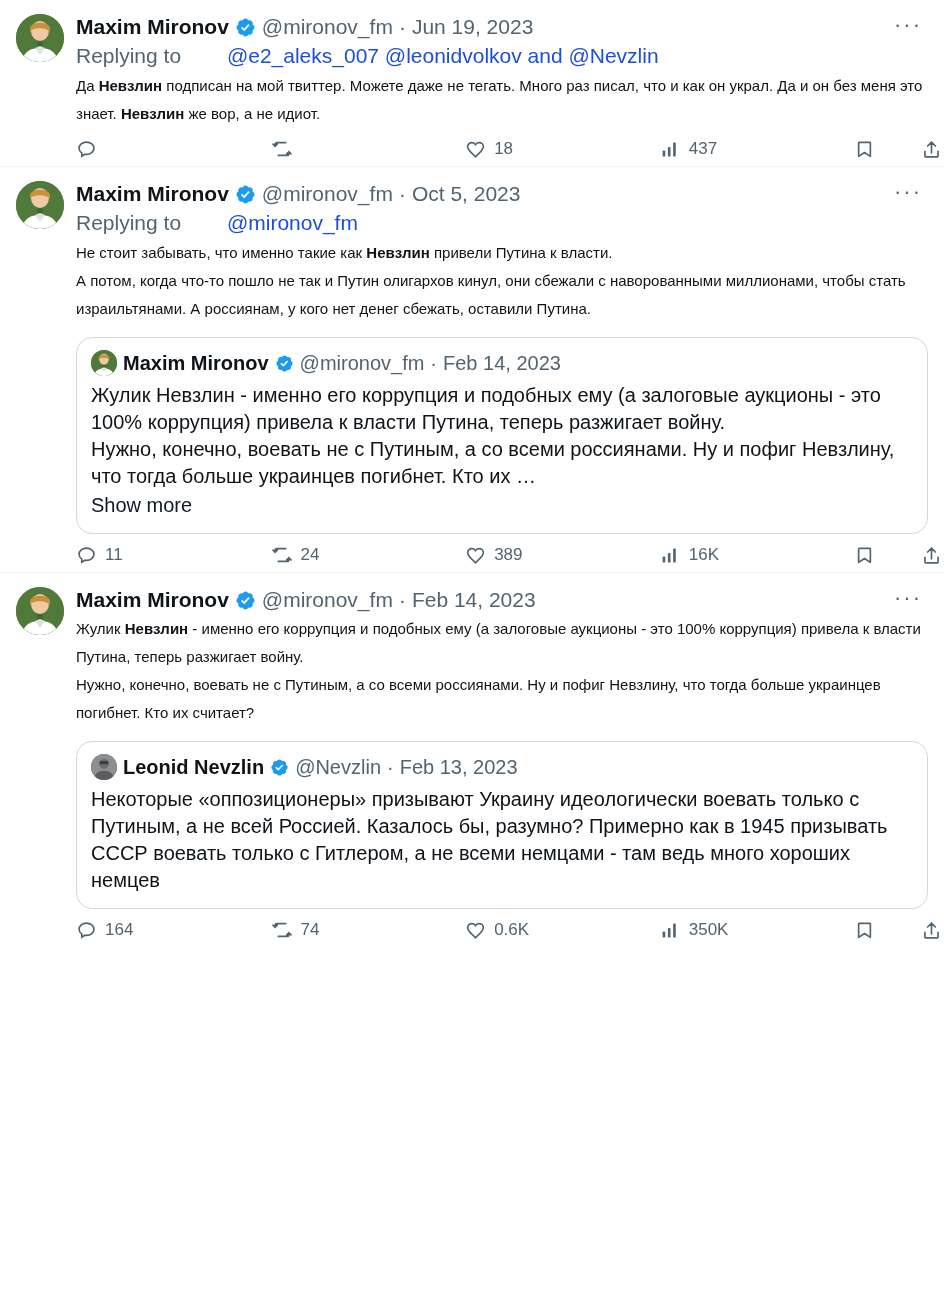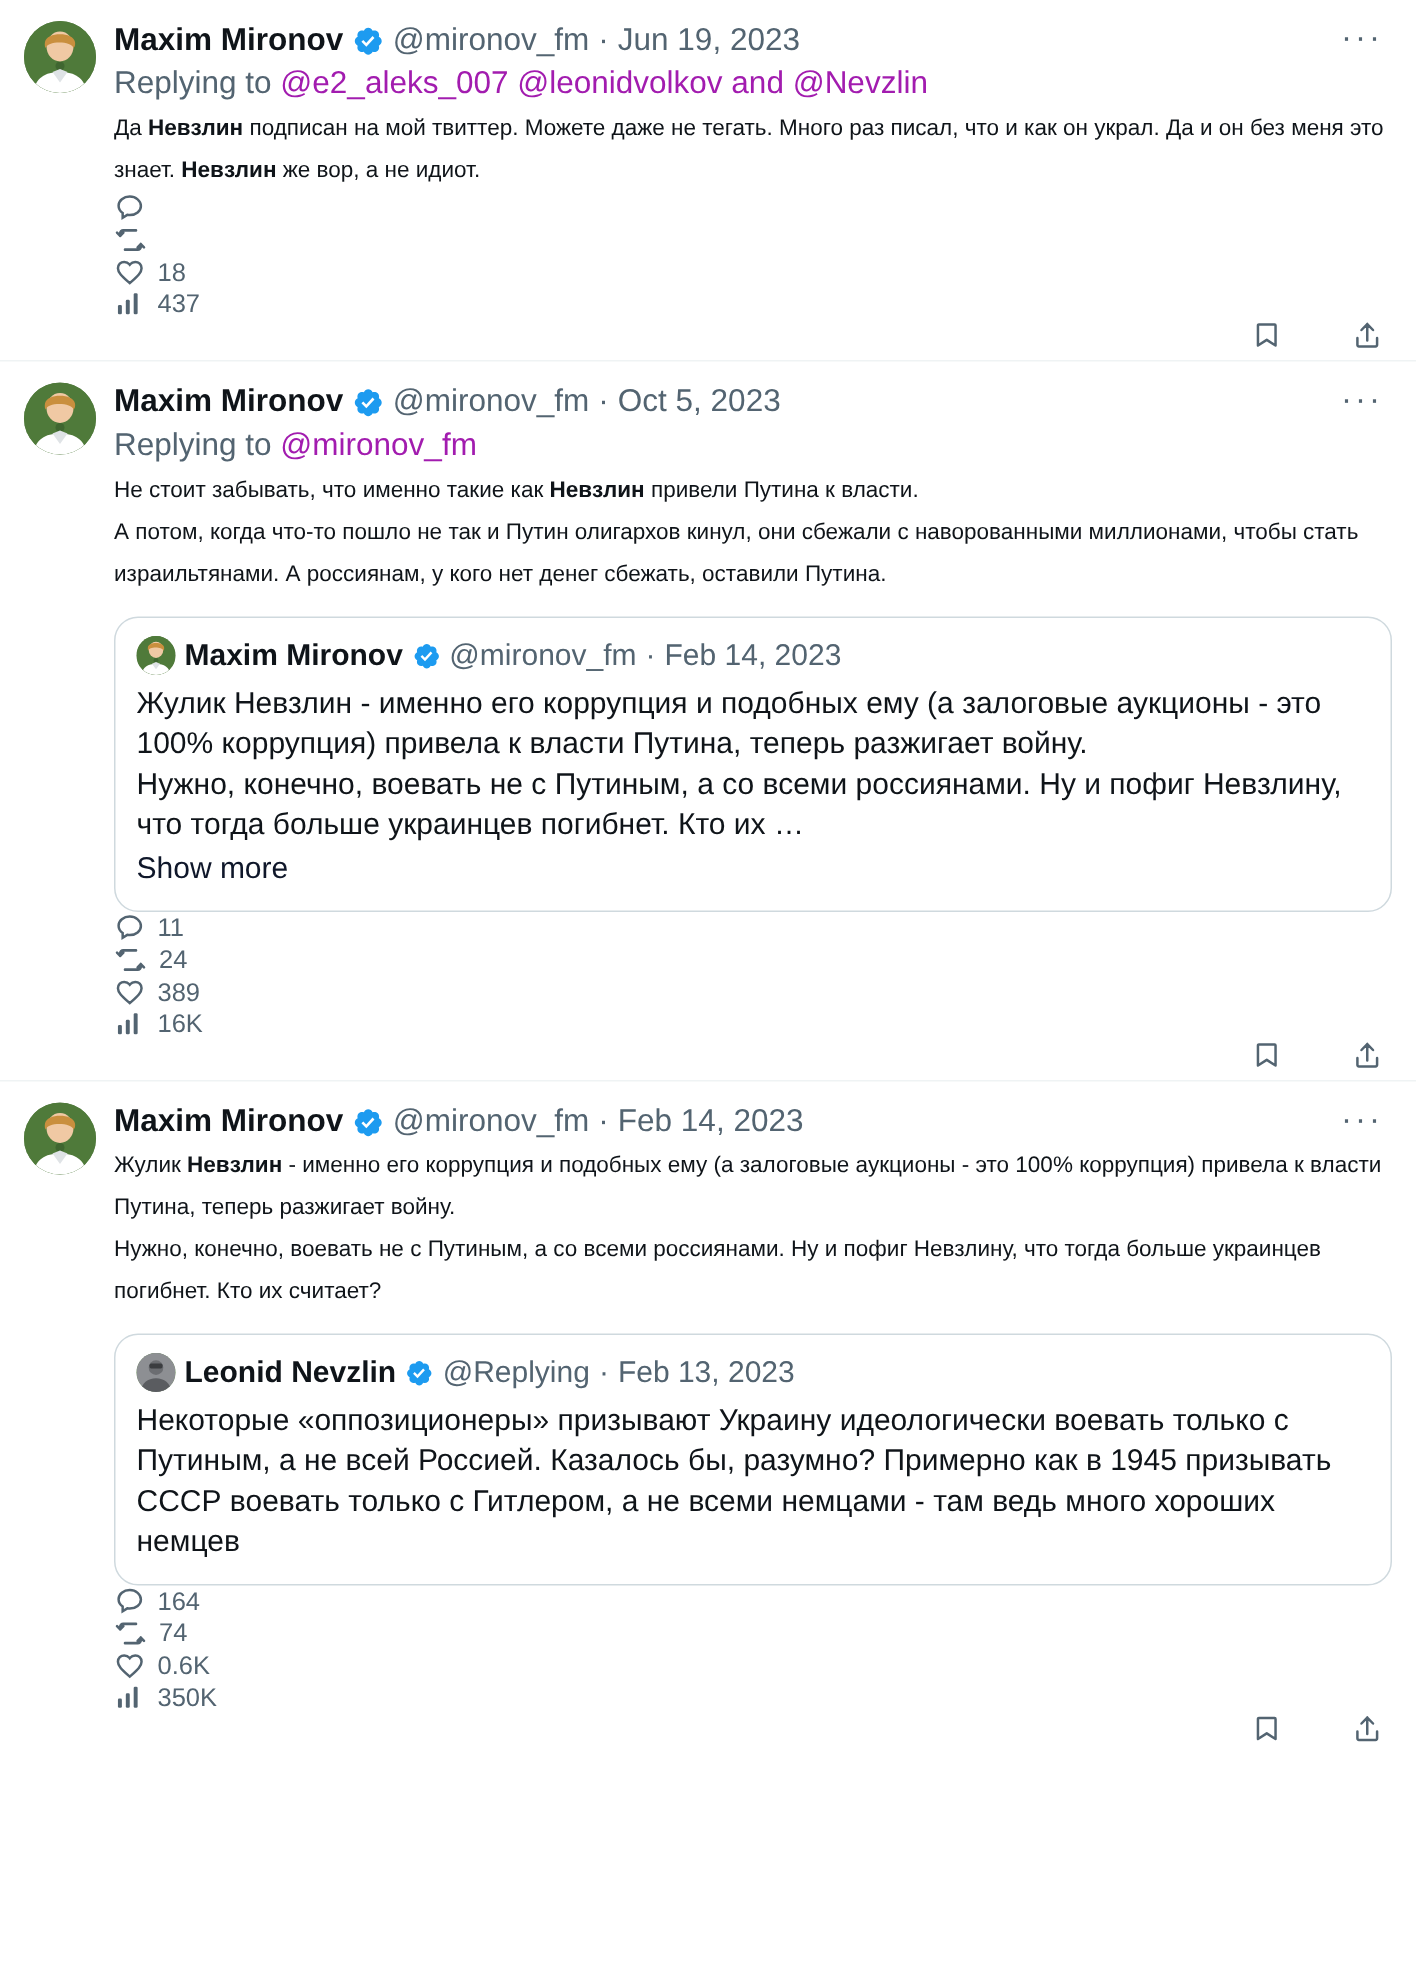--- a/index.html
+++ b/index.html
@@ -42,21 +42,21 @@
   .handle, .dot, .date {
     color: #536471; font-weight: normal; font-size: 21px;
   }
   .menu-dots {
     position: absolute; right: 22px; color: #536471;
     font-size: 22px; line-height: 1; letter-spacing: 2px;
   }
   .replying {
     font-size: 21px; line-height: 28px; color: #536471; margin-top: 2px;
   }
-  .replying .mention { color: #a21caf; }
+  .replying .mention { color: #1d4ed8; margin-left: 40px; }
   .tweet-text {
     font-size: 15px; line-height: 28px; color: #0f1419;
     margin-top: 2px; white-space: pre-wrap; word-wrap: break-word;
   }
   .tweet-text b { font-weight: bold; }
   .quote {
     margin-top: 14px;
     border: 1px solid #cfd9de;
     border-radius: 16px;
     padding: 12px 14px 14px 14px;
@@ -74,23 +74,23 @@
   .quote-handle, .quote-dot, .quote-date { color: #536471; font-size: 20px; }
   .quote-text {
     font-size: 20px; line-height: 27px; color: #0f1419;
     margin-top: 6px; white-space: pre-wrap;
   }
   .show-more {
     color: #0f172a; font-size: 20px; line-height: 27px;
     margin-top: 2px; cursor: pointer;
   }
   .actions {
-    display: flex; 
-    padding-right: 6px;
-    color: #536471; font-size: 17px; flex-direction: column;
+    display: flex; align-items: center;
+    margin-top: 10px; padding-right: 6px;
+    color: #536471; font-size: 17px;
   }
   .action {
     display: flex; align-items: center; gap: 8px;
     cursor: pointer; color: #536471;
   }
   .a-reply  { flex: 0 0 23%; }
   .a-retweet{ flex: 0 0 23%; }
   .a-like   { flex: 0 0 23%; }
   .a-views  { flex: 0 0 23%; }
   .a-right  { flex: 1 1 auto; display: flex; justify-content: flex-end; gap: 46px; }
@@ -329,21 +329,21 @@
           <span class="quote-avatar"><svg viewBox="0 0 48 48" width="26" height="26">
                   <rect width="48" height="48" fill="#8d8f93"></rect>
                   <circle cx="24" cy="18" r="9" fill="#6b6d71"></circle>
                   <path d="M5 48c1-11 9-17 19-17s18 6 19 17z" fill="#5a5c60"></path>
                   <rect x="16" y="13" width="16" height="6" rx="2" fill="#3b3d40"></rect>
                 </svg></span>
           <span class="quote-name">Leonid Nevzlin</span>
           <span class="verified"><svg viewBox="0 0 24 24" width="19" height="19" aria-hidden="true">
                   <path fill="#1d9bf0" d="M22.25 12c0-1.43-.88-2.67-2.19-3.34.46-1.39.2-2.9-.81-3.91s-2.52-1.27-3.91-.81C14.67 2.63 13.43 1.75 12 1.75s-2.67.88-3.34 2.19c-1.39-.46-2.9-.2-3.91.81s-1.27 2.52-.81 3.91c-1.31.67-2.19 1.91-2.19 3.34s.88 2.67 2.19 3.34c-.46 1.39-.2 2.9.81 3.91s2.52 1.27 3.91.81c.67 1.31 1.91 2.19 3.34 2.19s2.67-.88 3.34-2.19c1.39.46 2.9.2 3.91-.81s1.27-2.52.81-3.91c1.31-.67 2.19-1.91 2.19-3.34zm-11.71 4.2L6.8 12.46l1.41-1.42 2.26 2.26 4.8-5.23 1.47 1.36-6.2 6.77z"></path>
                 </svg></span>
-          <span class="quote-handle">@Replying</span>
+          <span class="quote-handle">@Nevzlin</span>
           <span class="quote-dot">·</span>
           <span class="quote-date">Feb 13, 2023</span>
         </div>
         <div class="quote-text">Некоторые «оппозиционеры» призывают Украину идеологически воевать только с Путиным, а не всей Россией. Казалось бы, разумно? Примерно как в 1945 призывать СССР воевать только с Гитлером, а не всеми немцами - там ведь много хороших немцев</div>
 
       </div>
 
   <div class="actions">
     <div class="action a-reply">
       <span>

